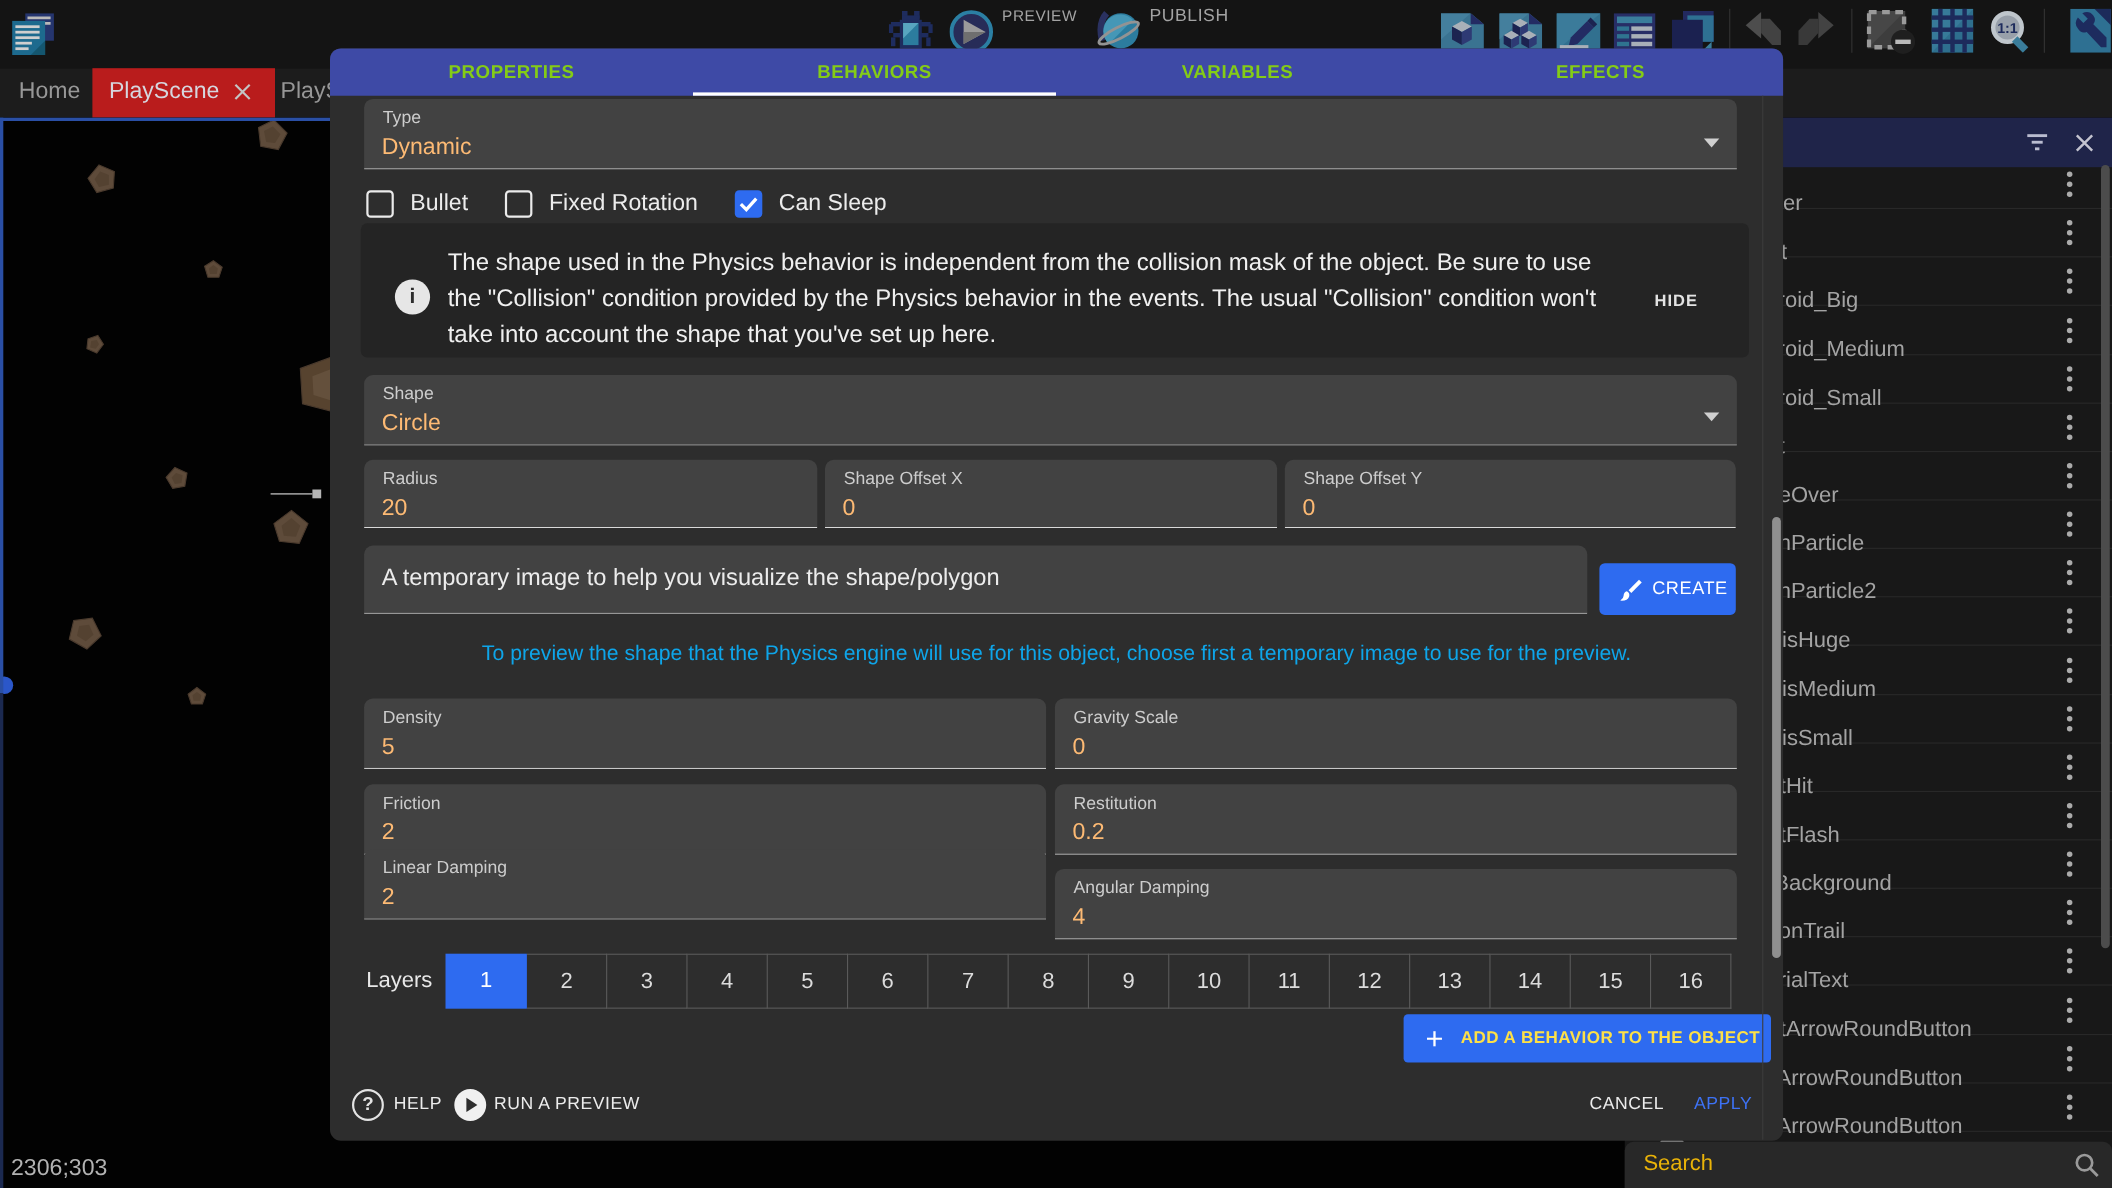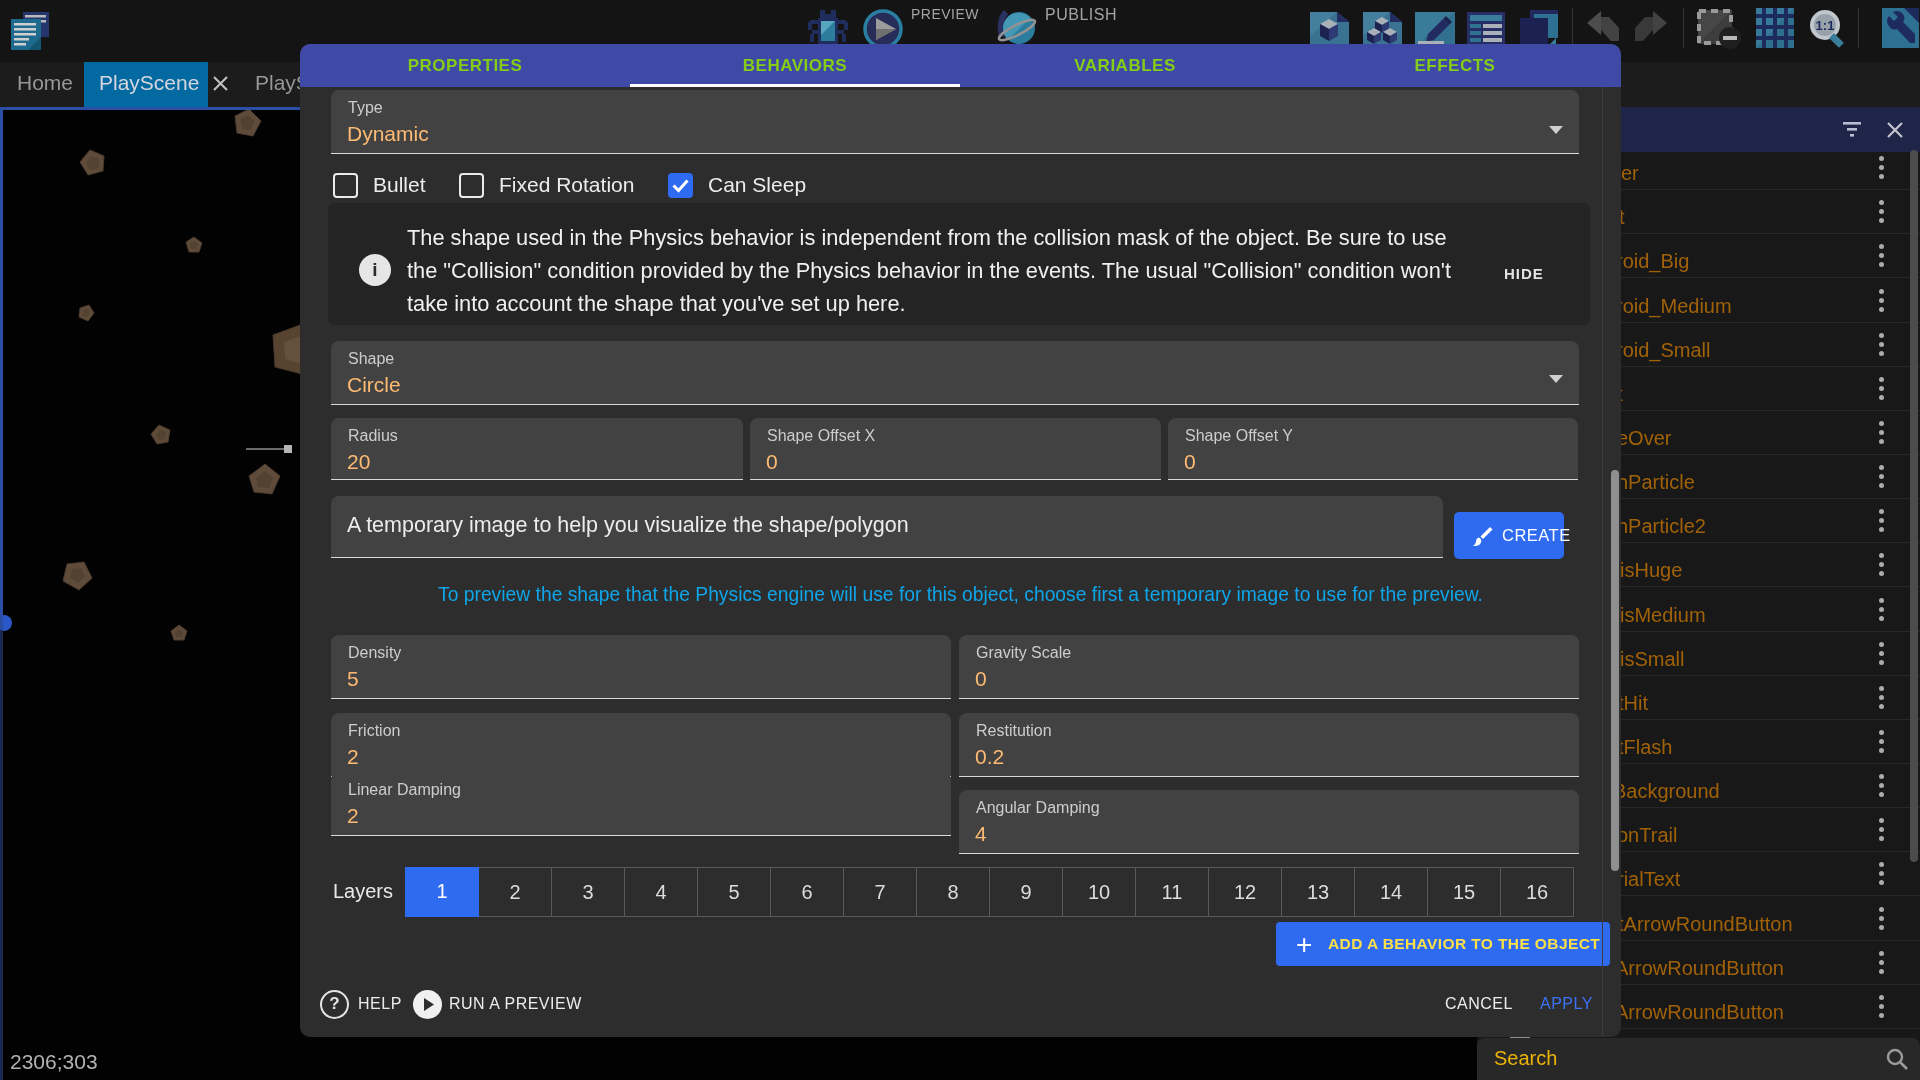--- a/index.html
+++ b/index.html
@@ -9,35 +9,35 @@
   #app { position:relative; width:1920px; height:1080px; background:#000; }
 
   
   #topbar { left:0; top:0; width:1920px; height:62px; background:#141414; }
   .tbtxt { color:#a3a3a3; font-size:16px; letter-spacing:0.5px; top:6px; }
   .vsep { width:1px; top:8px; height:40px; background:#333; }
 
   
   #tabstrip { left:0; top:62px; width:1920px; height:45px; background:#1c1c1c; }
   .tabtxt { font-size:21px; color:#979797; top:9px; }
-  #activetab { left:84px; top:0; width:124px; height:45px; background:#0369a1;padding-left:24px; }
+  #activetab { left:84px; top:0; width:166px; height:45px; background:#b91c1c;padding-left:24px; }
   #activetab span { position:absolute; left:15px; top:9px; font-size:21px; color:#d6d6de; }
 
   
   #canvas { left:0; top:107px; width:1477px; height:973px; background:#020202; }
   #canvas-topborder { left:0; top:107px; width:1477px; height:3px; background:#2a4fa5; }
   #canvas-leftborder1 { left:0; top:107px; width:3px; height:523px; background:#2a4fa5; }
   #canvas-leftborder2 { left:0; top:630px; width:3px; height:450px; background:#1b2950; }
   #status { left:10px; top:1050px; font-size:21px; color:#b2b2b2; }
 
   
   #panel { left:1477px; top:107px; width:443px; height:973px; background:#181818; }
   #panelhdr { left:1477px; top:107px; width:443px; height:45px; background:#1f2449; }
   .prow { position:absolute; left:1477px; width:443px; height:44px; border-bottom:1px solid #282828; }
-  .ptxt { position:absolute; color:#a16207; font-size:20px; top:16px; white-space:pre; }
+  .ptxt { position:absolute; color:#a3a3a3; font-size:20px; top:28px; white-space:pre; }
   .pdots { position:absolute; left:402px; top:10px; width:5px; height:25px; }
   .pdots i { position:absolute; left:0; width:5px; height:5px; border-radius:50%; background:#ababab; }
   .pdots i:nth-child(2) { top:9px; }
   .pdots i:nth-child(3) { top:18px; }
   #psearch { left:1477px; top:1038px; width:443px; height:42px; background:#282828; border-radius:8px 8px 0 0; }
   #psearch span { position:absolute; left:17px; top:9px; font-size:20px; color:#eab308; }
 
   
   #dialog { left:300px; top:44px; width:1321px; height:993px; background:#2d2d2d; border-radius:10px; }
   #dlghdr { position:absolute; left:0; top:0; width:1321px; height:43px; background:#3e4aa6; border-radius:10px 10px 0 0; }
@@ -50,21 +50,21 @@
   .arrow { position:absolute; width:0; height:0; border-left:7px solid transparent; border-right:7px solid transparent; border-top:8px solid #cfcfcf; }
 
   .cb { position:absolute; top:129px; width:25px; height:25px; border:2.5px solid #ebebeb; border-radius:4px; }
   .cblbl { position:absolute; top:129px; font-size:21px; color:#ececec; }
 
   #infobox { position:absolute; left:28px; top:159px; width:1262px; height:122px; background:#242424; border-radius:6px; }
   #infobox .line { position:absolute; left:79px; font-size:21.8px; color:#f0f0f0; white-space:nowrap; }
   #hide { position:absolute; left:1176px; top:62px; font-size:15px; font-weight:bold; letter-spacing:1px; color:#e3e3e3; }
 
   .blue { background:#2e6bf0; }
-  #createbtn { position:absolute; left:1154px; top:468px; width:110px; height:47px; border-radius:5px; }
+  #createbtn { position:absolute; left:1154px; top:468px; width:124px; height:47px; border-radius:5px; }
   #createbtn span { position:absolute; left:48px; top:14px; color:#fff; font-size:16.5px; letter-spacing:0.5px; }
   #caption { position:absolute; left:0; top:540px; width:1321px; text-align:center; font-size:19.3px; color:#0ea5e9; }
 
   #layers-lbl { position:absolute; left:33px; top:836px; font-size:20px; color:#e8e8e8; }
   .lbox { position:absolute; top:823px; width:73px; height:50px; border:1px solid #5a5a5a; border-left:none; color:#dcdcdc; font-size:20px; text-align:center; line-height:48px; }
   #lbox1 { position:absolute; top:823px; left:105px; width:74px; height:50px; background:#2e6bf0; color:#fff; font-size:20px; text-align:center; line-height:48px; }
 
   #addbtn { position:absolute; left:976px; top:878px; width:334px; height:44px; border-radius:4px; }
   #addbtn span { position:absolute; left:52px; top:13px; color:#fde047; font-size:15.5px; font-weight:bold; letter-spacing:0.4px; }
   #addbtn .plus { position:absolute; left:20px; top:7px; color:#fff; font-size:28px; font-weight:normal; }

